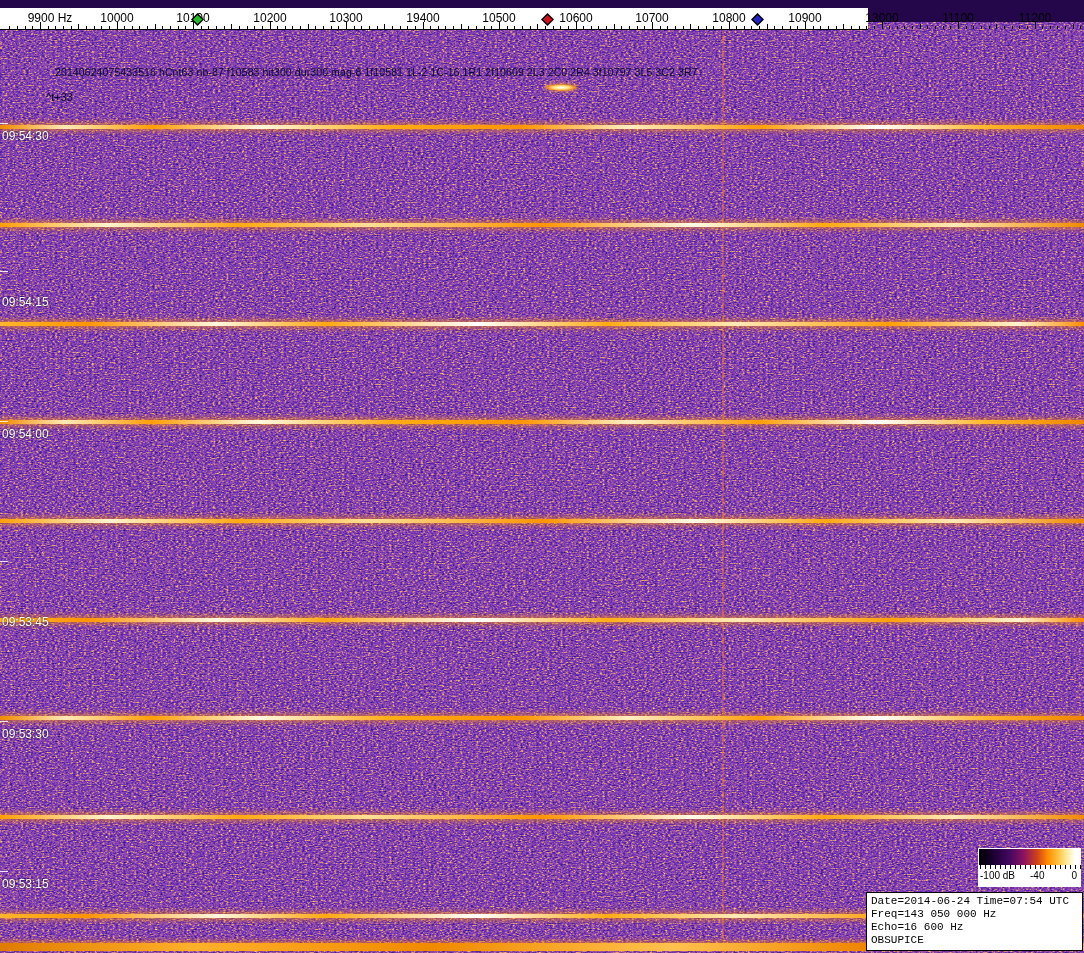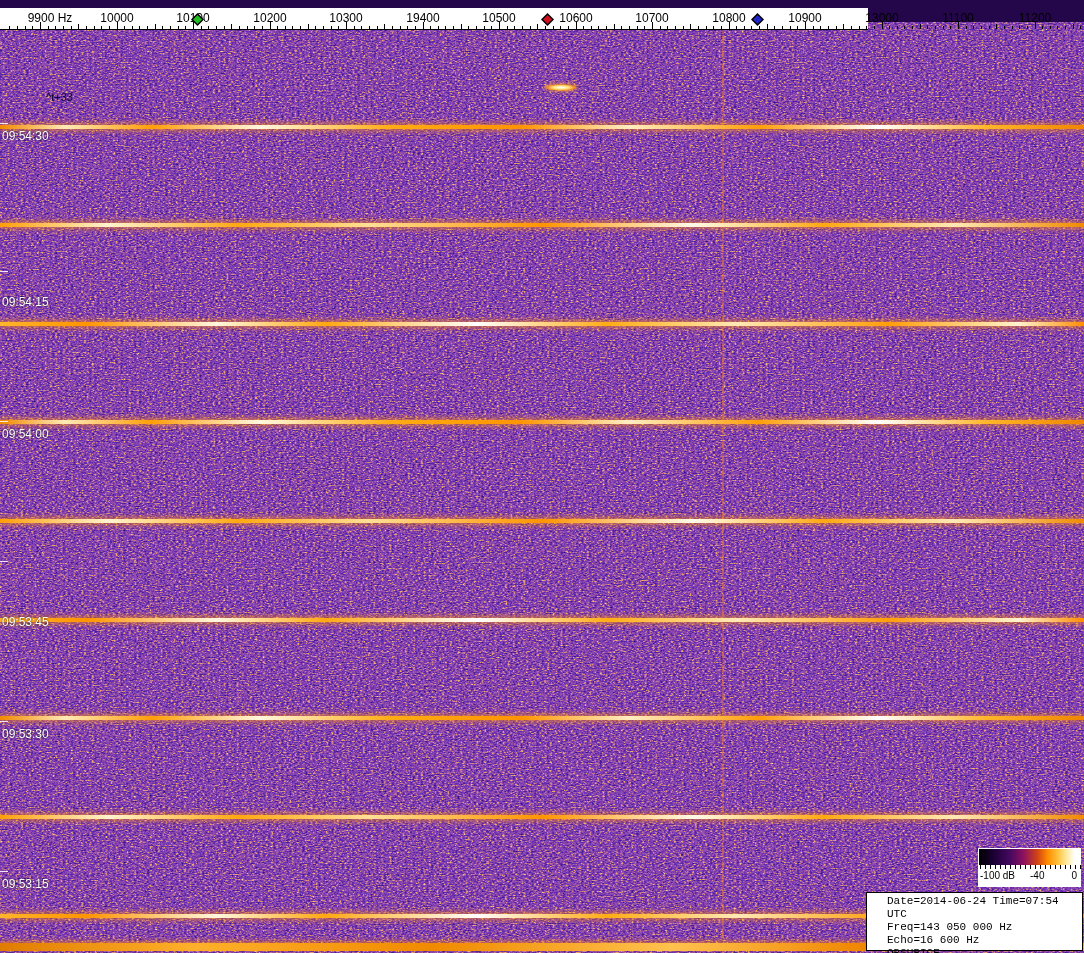--- a/index.html
+++ b/index.html
@@ -58,21 +58,21 @@
   #legend-labels { position:relative; height:18px; font-size:10px; color:#000; }
   #legend-labels span { position:absolute; top:5px; }
   #legend-labels span:nth-child(1){ left:2px; }
   #legend-labels span:nth-child(2){ left:52px; }
   #legend-labels span:nth-child(3){ right:4px; }
 
   
   #infobox { position:absolute; left:866px; top:892px; width:217px; height:59px;
              background:#fff; border:1px solid #000; z-index:5;
              font-family:"Liberation Mono","DejaVu Sans Mono",monospace;
-             font-size:11px; line-height:13px; color:#000; padding:2px 20px; }
+             font-size:11px; line-height:13px; color:#000; padding:2px 4px; }
 </style>
 </head>
 <body>
 
 <div id="screen">
 
   <div id="spec">
     <svg width="1084" height="931">
       <defs>
         <filter id="specnoise" x="0" y="0" width="100%" height="100%">
@@ -86,20 +86,21 @@
         </filter>
       </defs>
       <rect width="1084" height="931" filter="url(#specnoise)"></rect>
     </svg>
   </div>
 
   <div id="vline" style="left: 722px;"></div>
 
   <div id="echo-blob" style="left: 545px; top: 84px; width: 32px; height: 7px;"></div>
 
+  <div id="hit-text">20140624075433516 hCnt63 nb-87 f10583 hit300 dur300 mag-8 1f10581 1L-2 1C-16 1R1 2f10609 2L3 2C0 2R4 3f10797 3L5 3C2 3R7</div>
   <div id="cursor-text">^t+33</div>
 
   <div id="bottom-band" style="top: 943px;"></div>
 
   <div id="ruler">
       <div class="tick" style="left: 9.4px; height: 3px;"></div>
       <div class="tick" style="left: 17.05px; height: 3px;"></div>
       <div class="tick" style="left: 24.7px; height: 3px;"></div>
       <div class="tick" style="left: 32.35px; height: 3px;"></div>
       <div class="tick" style="left: 40px; height: 7px;"></div>

